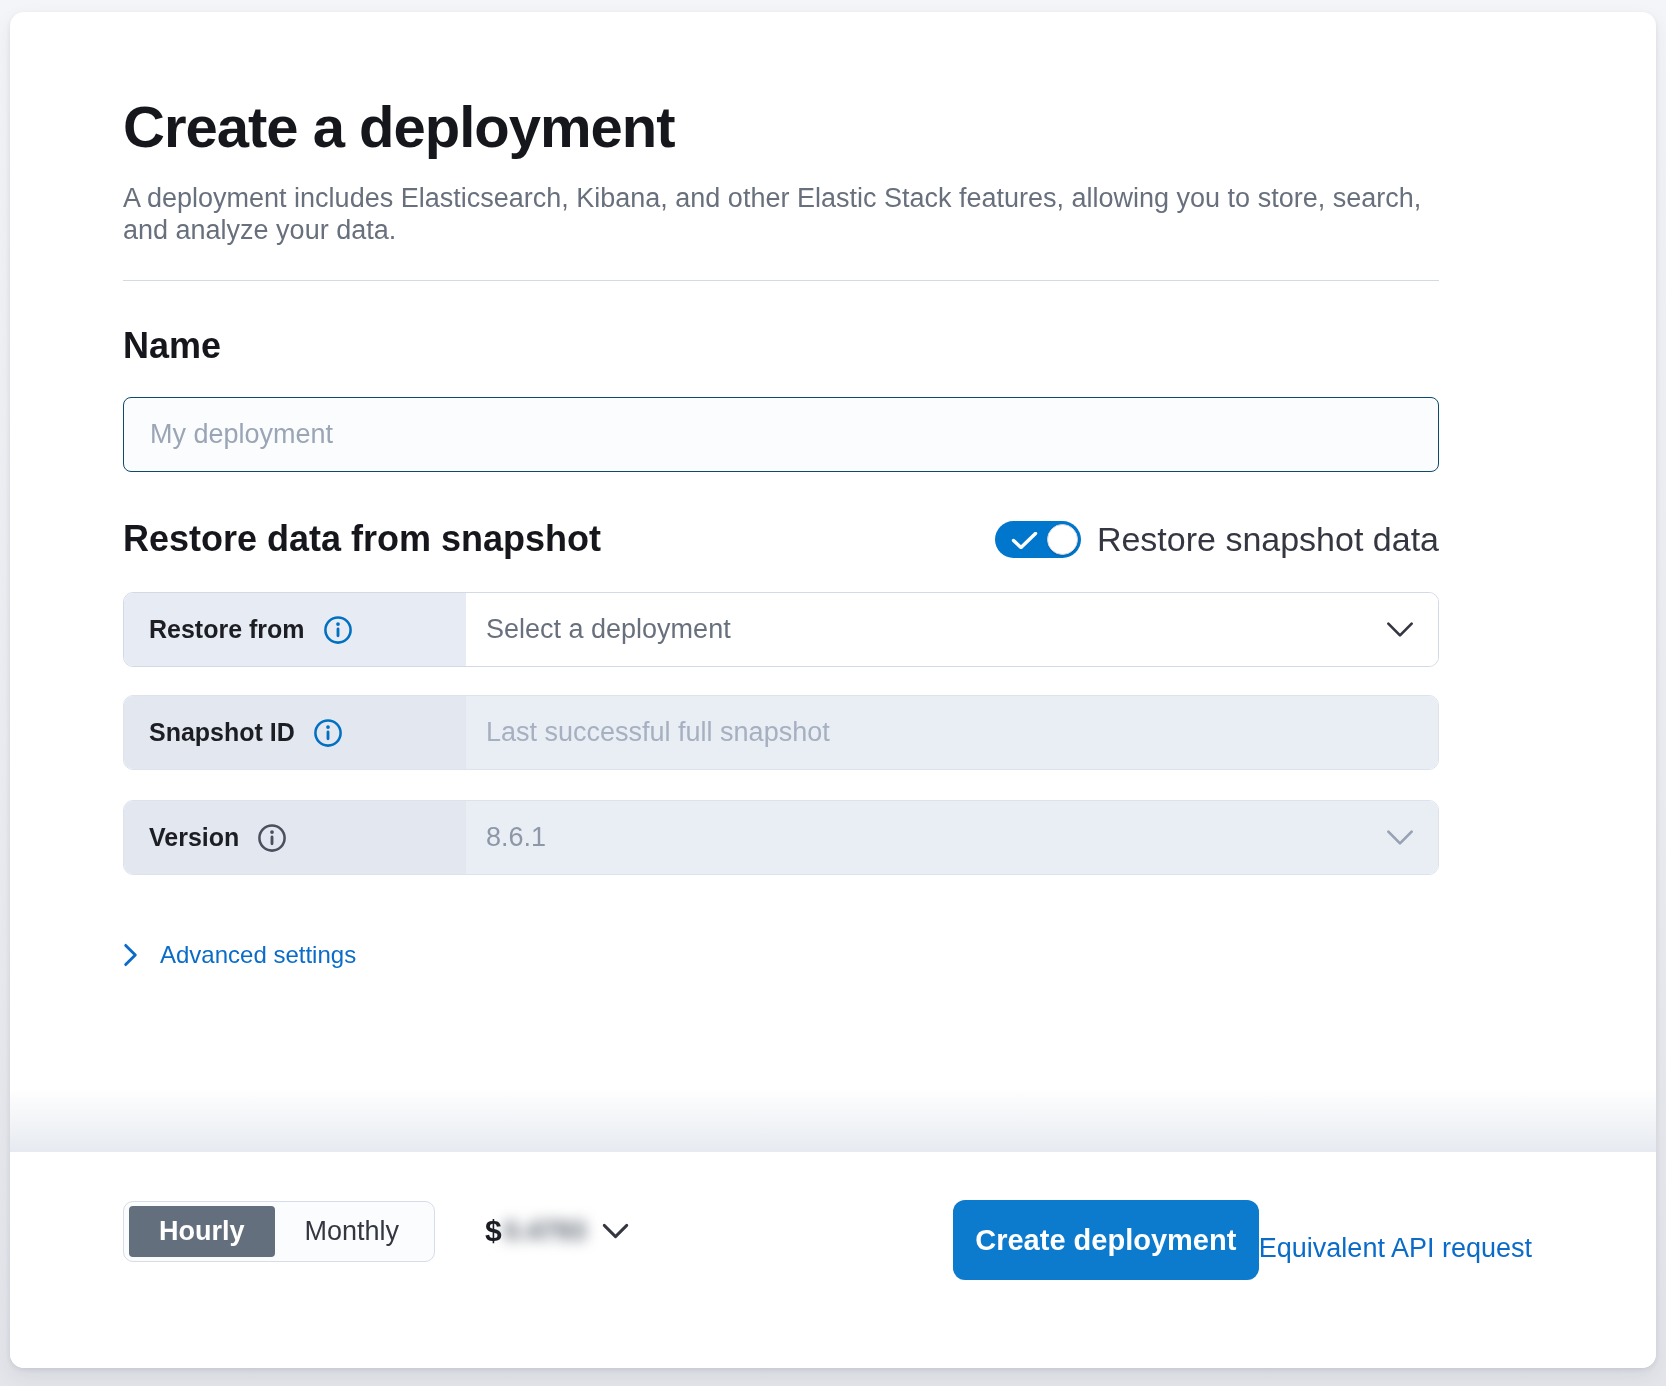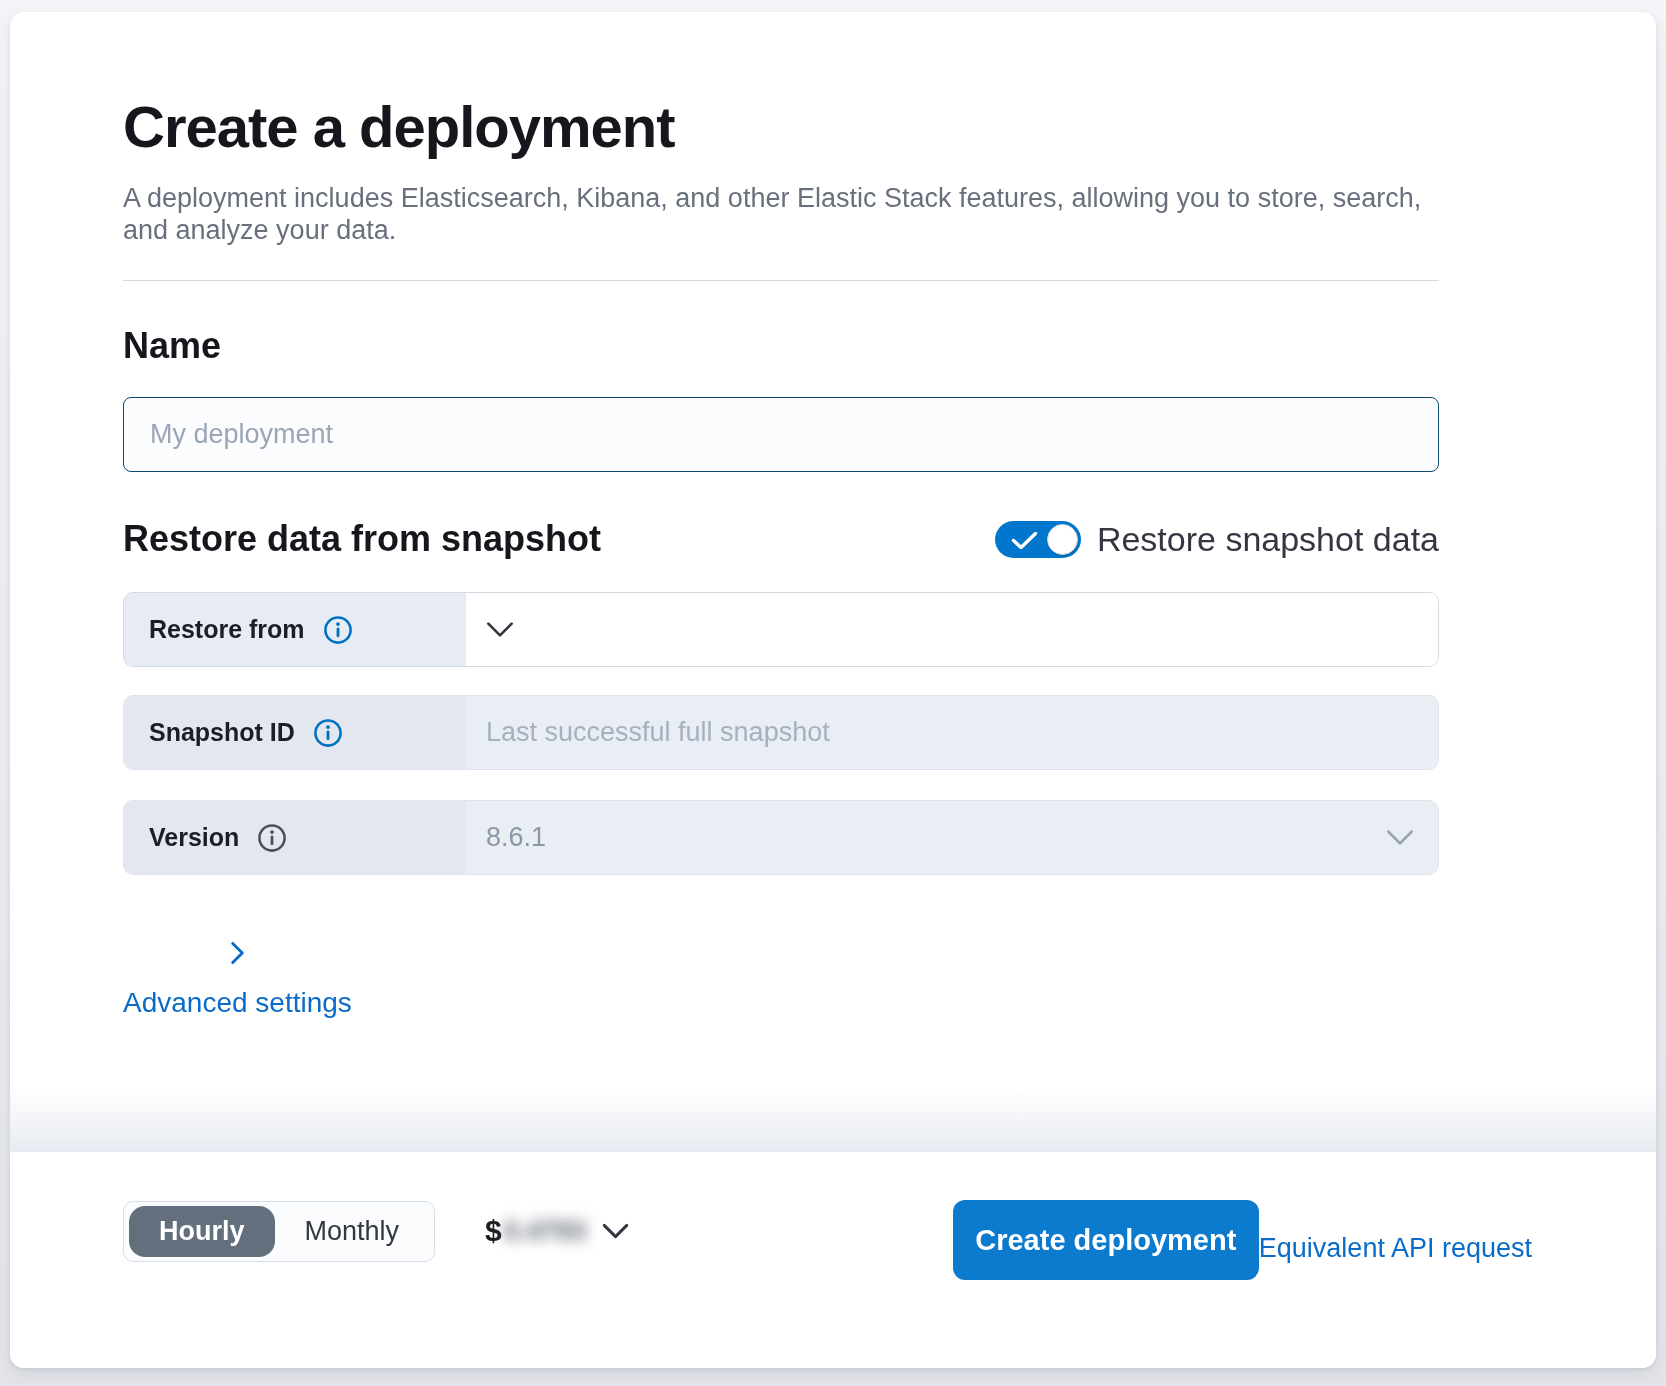--- a/index.html
+++ b/index.html
@@ -72,41 +72,41 @@
   .row-snapshot-id .row-value-cell, .row-version .row-value-cell { background:#e9edf4; }
   .row-value-text { font-size:27px; color:#69707d; flex:1; }
   .row-version .row-value-text { color:#8d97a8; }
   .ghost-input {
     flex:1; background:transparent; border:none; outline:none;
     font-family:"Liberation Sans",sans-serif; font-size:27px; color:#343741;
   }
   .ghost-input::placeholder { color:#a6b0c0; }
 
   .advanced { margin-top:66px; display:inline-flex; align-items:center; gap:22px; 
-    color:#0a6cc8; font-size:28px; font-weight:500; cursor:pointer; text-decoration:none;flex-direction:column; }
+    color:#0a6cc8; font-size:24px; font-weight:500; cursor:pointer; text-decoration:none; }
 
   .footer {
     position:absolute; left:0; right:0; bottom:0; height:216px;
     background:#fff; border-radius:0 0 14px 14px;
     padding:48px 124px 0 113px;
     display:flex; justify-content:space-between; align-items:flex-start;
   }
   .footer::before {
     content:""; position:absolute; left:0; right:0; top:-64px; height:64px;
     background:linear-gradient(to bottom, rgba(226,231,238,0) 0%, rgba(210,217,228,0.55) 100%);
     pointer-events:none;
   }
   .footer-left { display:flex; align-items:center; height:62px; }
   .billing-group {
     display:flex; align-items:center; height:61px;
     border:1px solid #d6dce8; border-radius:10px; background:#fbfcfd; padding:5px;
   }
   .billing-btn {
     font-family:"Liberation Sans",sans-serif; font-size:27px; border:none; cursor:pointer;
-    background:transparent; color:#343741; padding:0 30px; height:51px; border-radius:16px;
+    background:transparent; color:#343741; padding:0 30px; height:51px; border-radius:4px;
   }
   .billing-btn.selected { background:#646f7d; color:#fff; font-weight:700; }
   .price-wrap { display:flex; align-items:center; margin-left:50px; cursor:pointer; }
   .price-currency { font-size:30px; font-weight:700; color:#1a1c21; }
   .price-blurred { font-size:27px; font-weight:700; color:#565e6a; filter:blur(7px); margin-left:2px; }
   .price-chevron { margin-left:16px; display:flex; align-items:center; }
 
   .footer-right { display:flex; flex-direction:row; align-items:center; }
   .create-btn {
     width:306px; height:80px; border:none; border-radius:12px; cursor:pointer;
@@ -147,20 +147,21 @@
     <div class="form-row row-restore-from">
       <div class="row-label-cell">
         <span class="row-label-text">Restore from</span>
         <svg width="30" height="30" viewBox="0 0 20 20" fill="none">
           <circle cx="10" cy="10" r="8.4" stroke="#0071c2" stroke-width="1.7"></circle>
           <circle cx="10" cy="6" r="1.25" fill="#0071c2"></circle>
           <rect x="9.05" y="8.4" width="1.9" height="6.4" rx="0.95" fill="#0071c2"></rect>
         </svg>
       </div>
       <div class="row-value-cell">
+        <span class="row-value-text">Select a deployment</span>
         <svg width="28" height="17" viewBox="0 0 24 14" fill="none">
           <path d="M2 2 L12 12 L22 2" stroke="#343741" stroke-width="2.3" stroke-linecap="round" stroke-linejoin="round"></path>
         </svg>
       </div>
     </div>
 
     
     <div class="form-row row-snapshot-id">
       <div class="row-label-cell">
         <span class="row-label-text">Snapshot ID</span>

